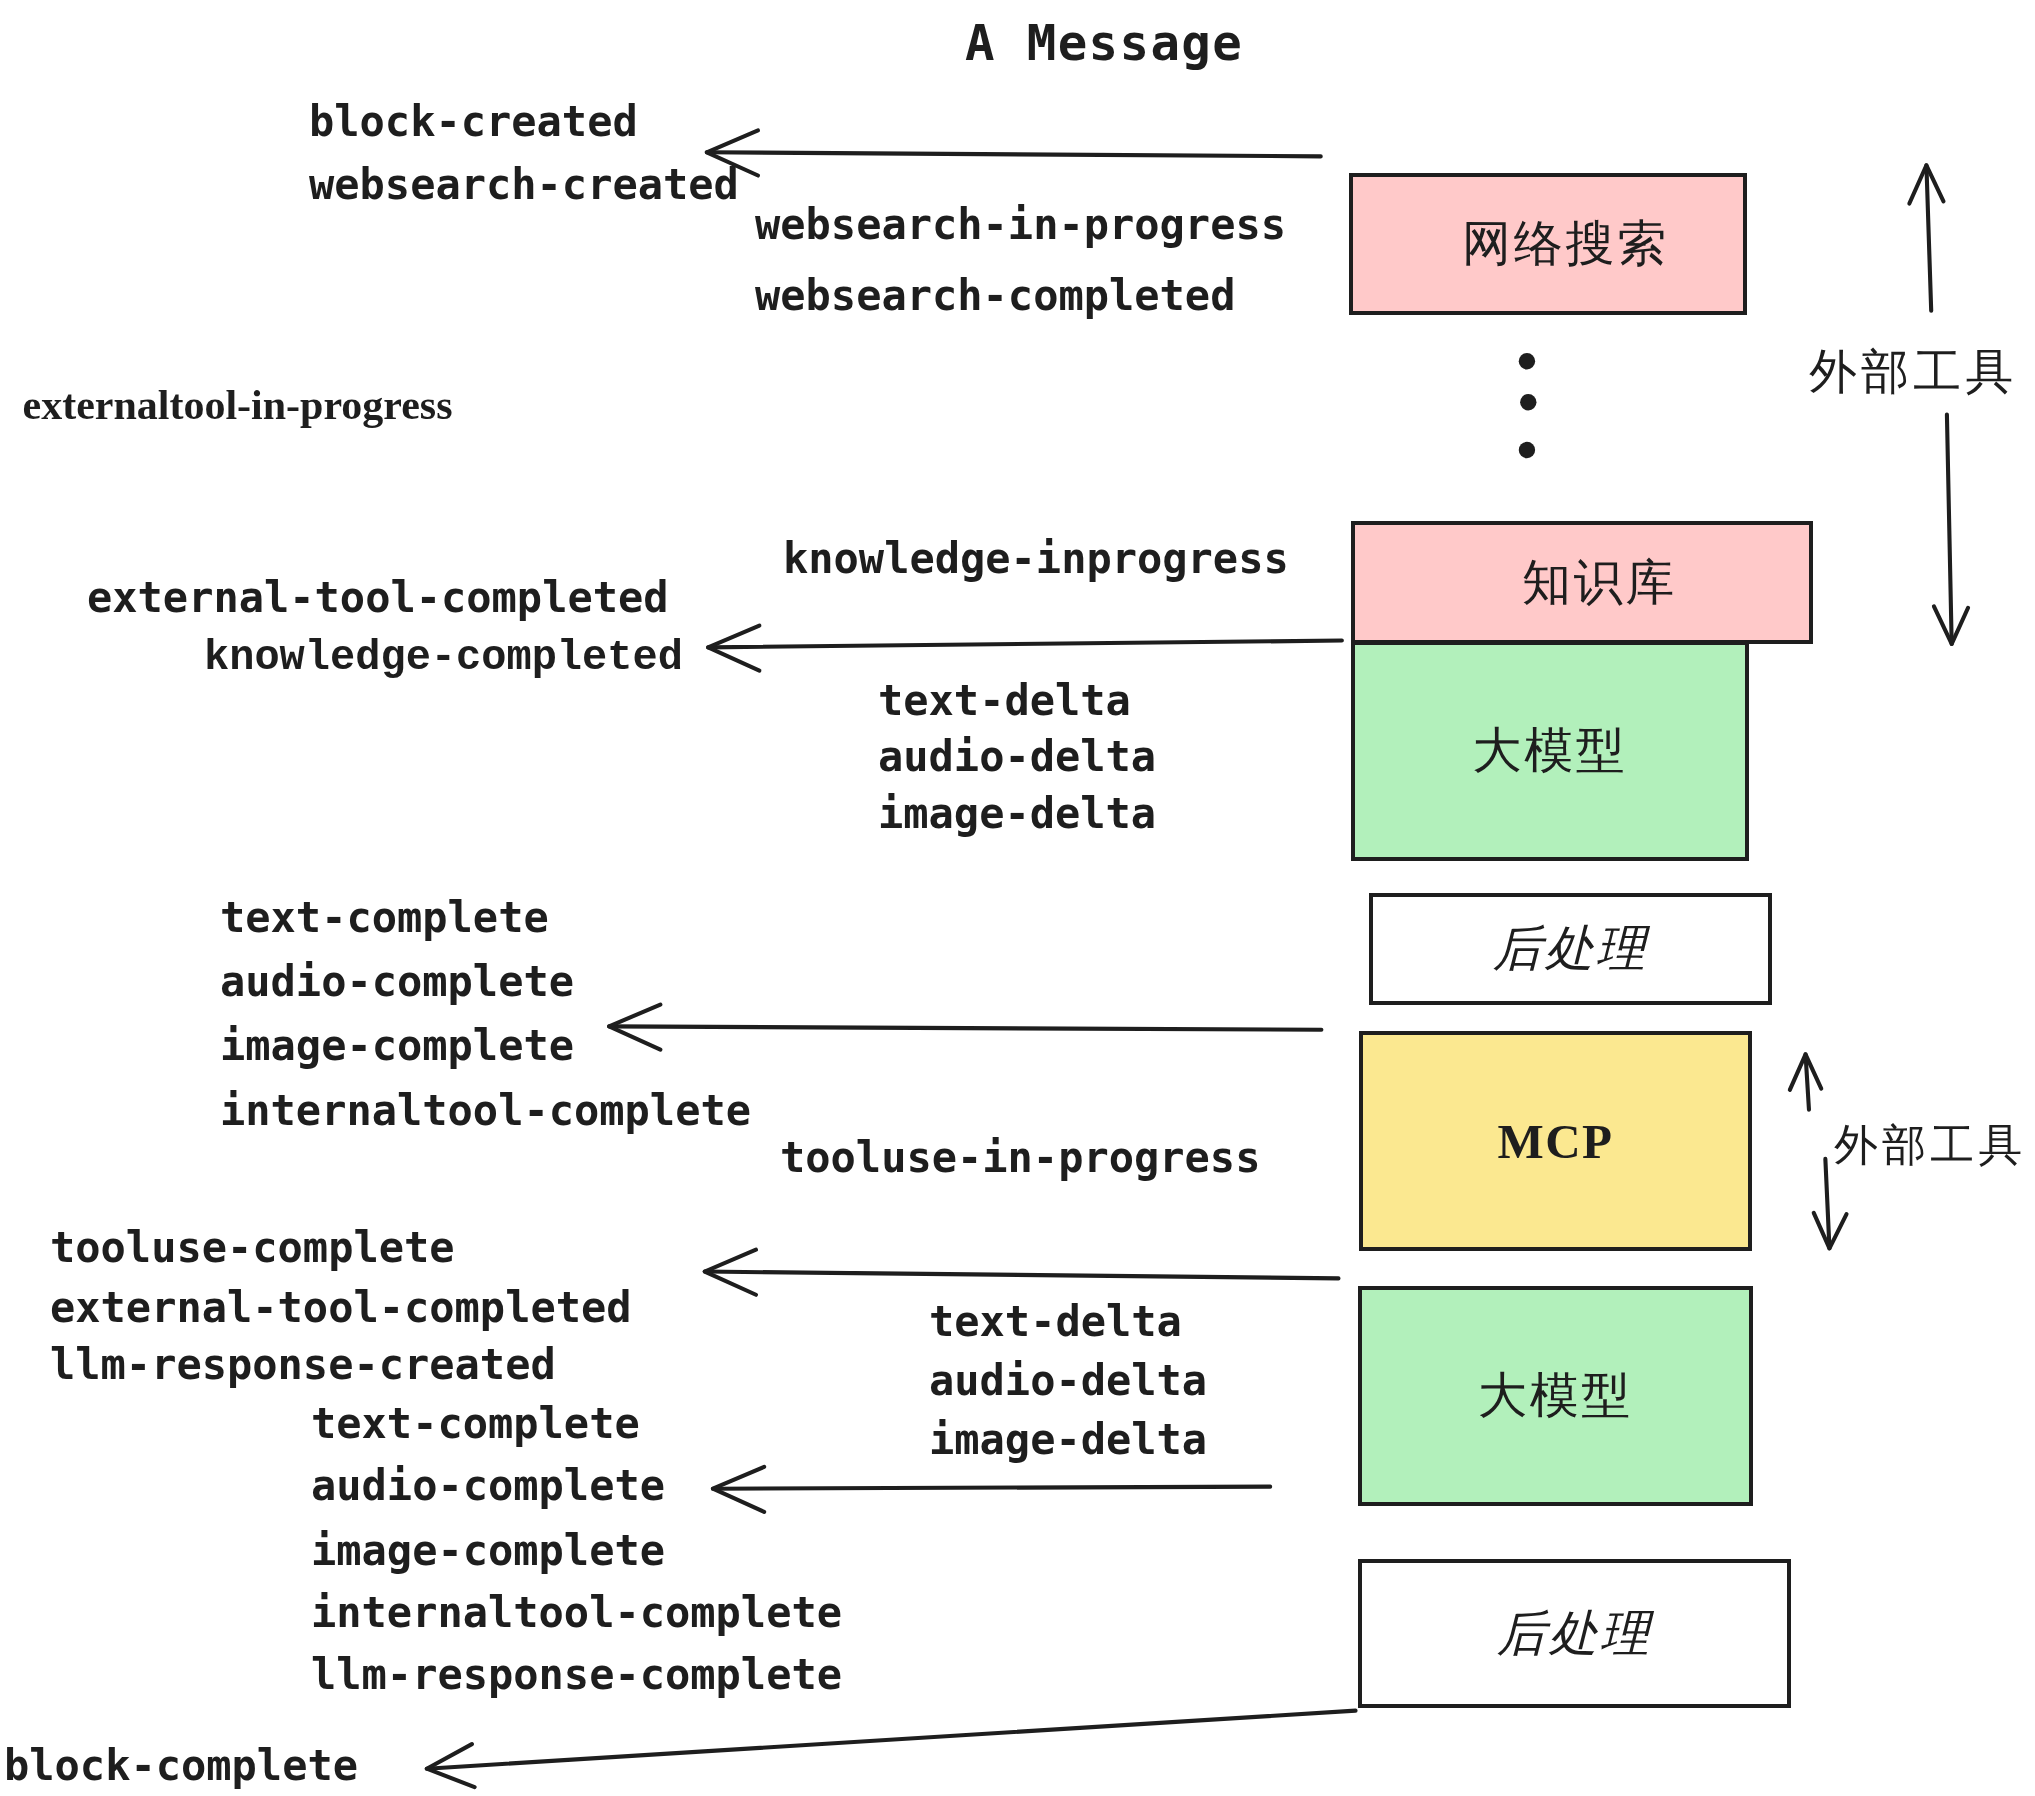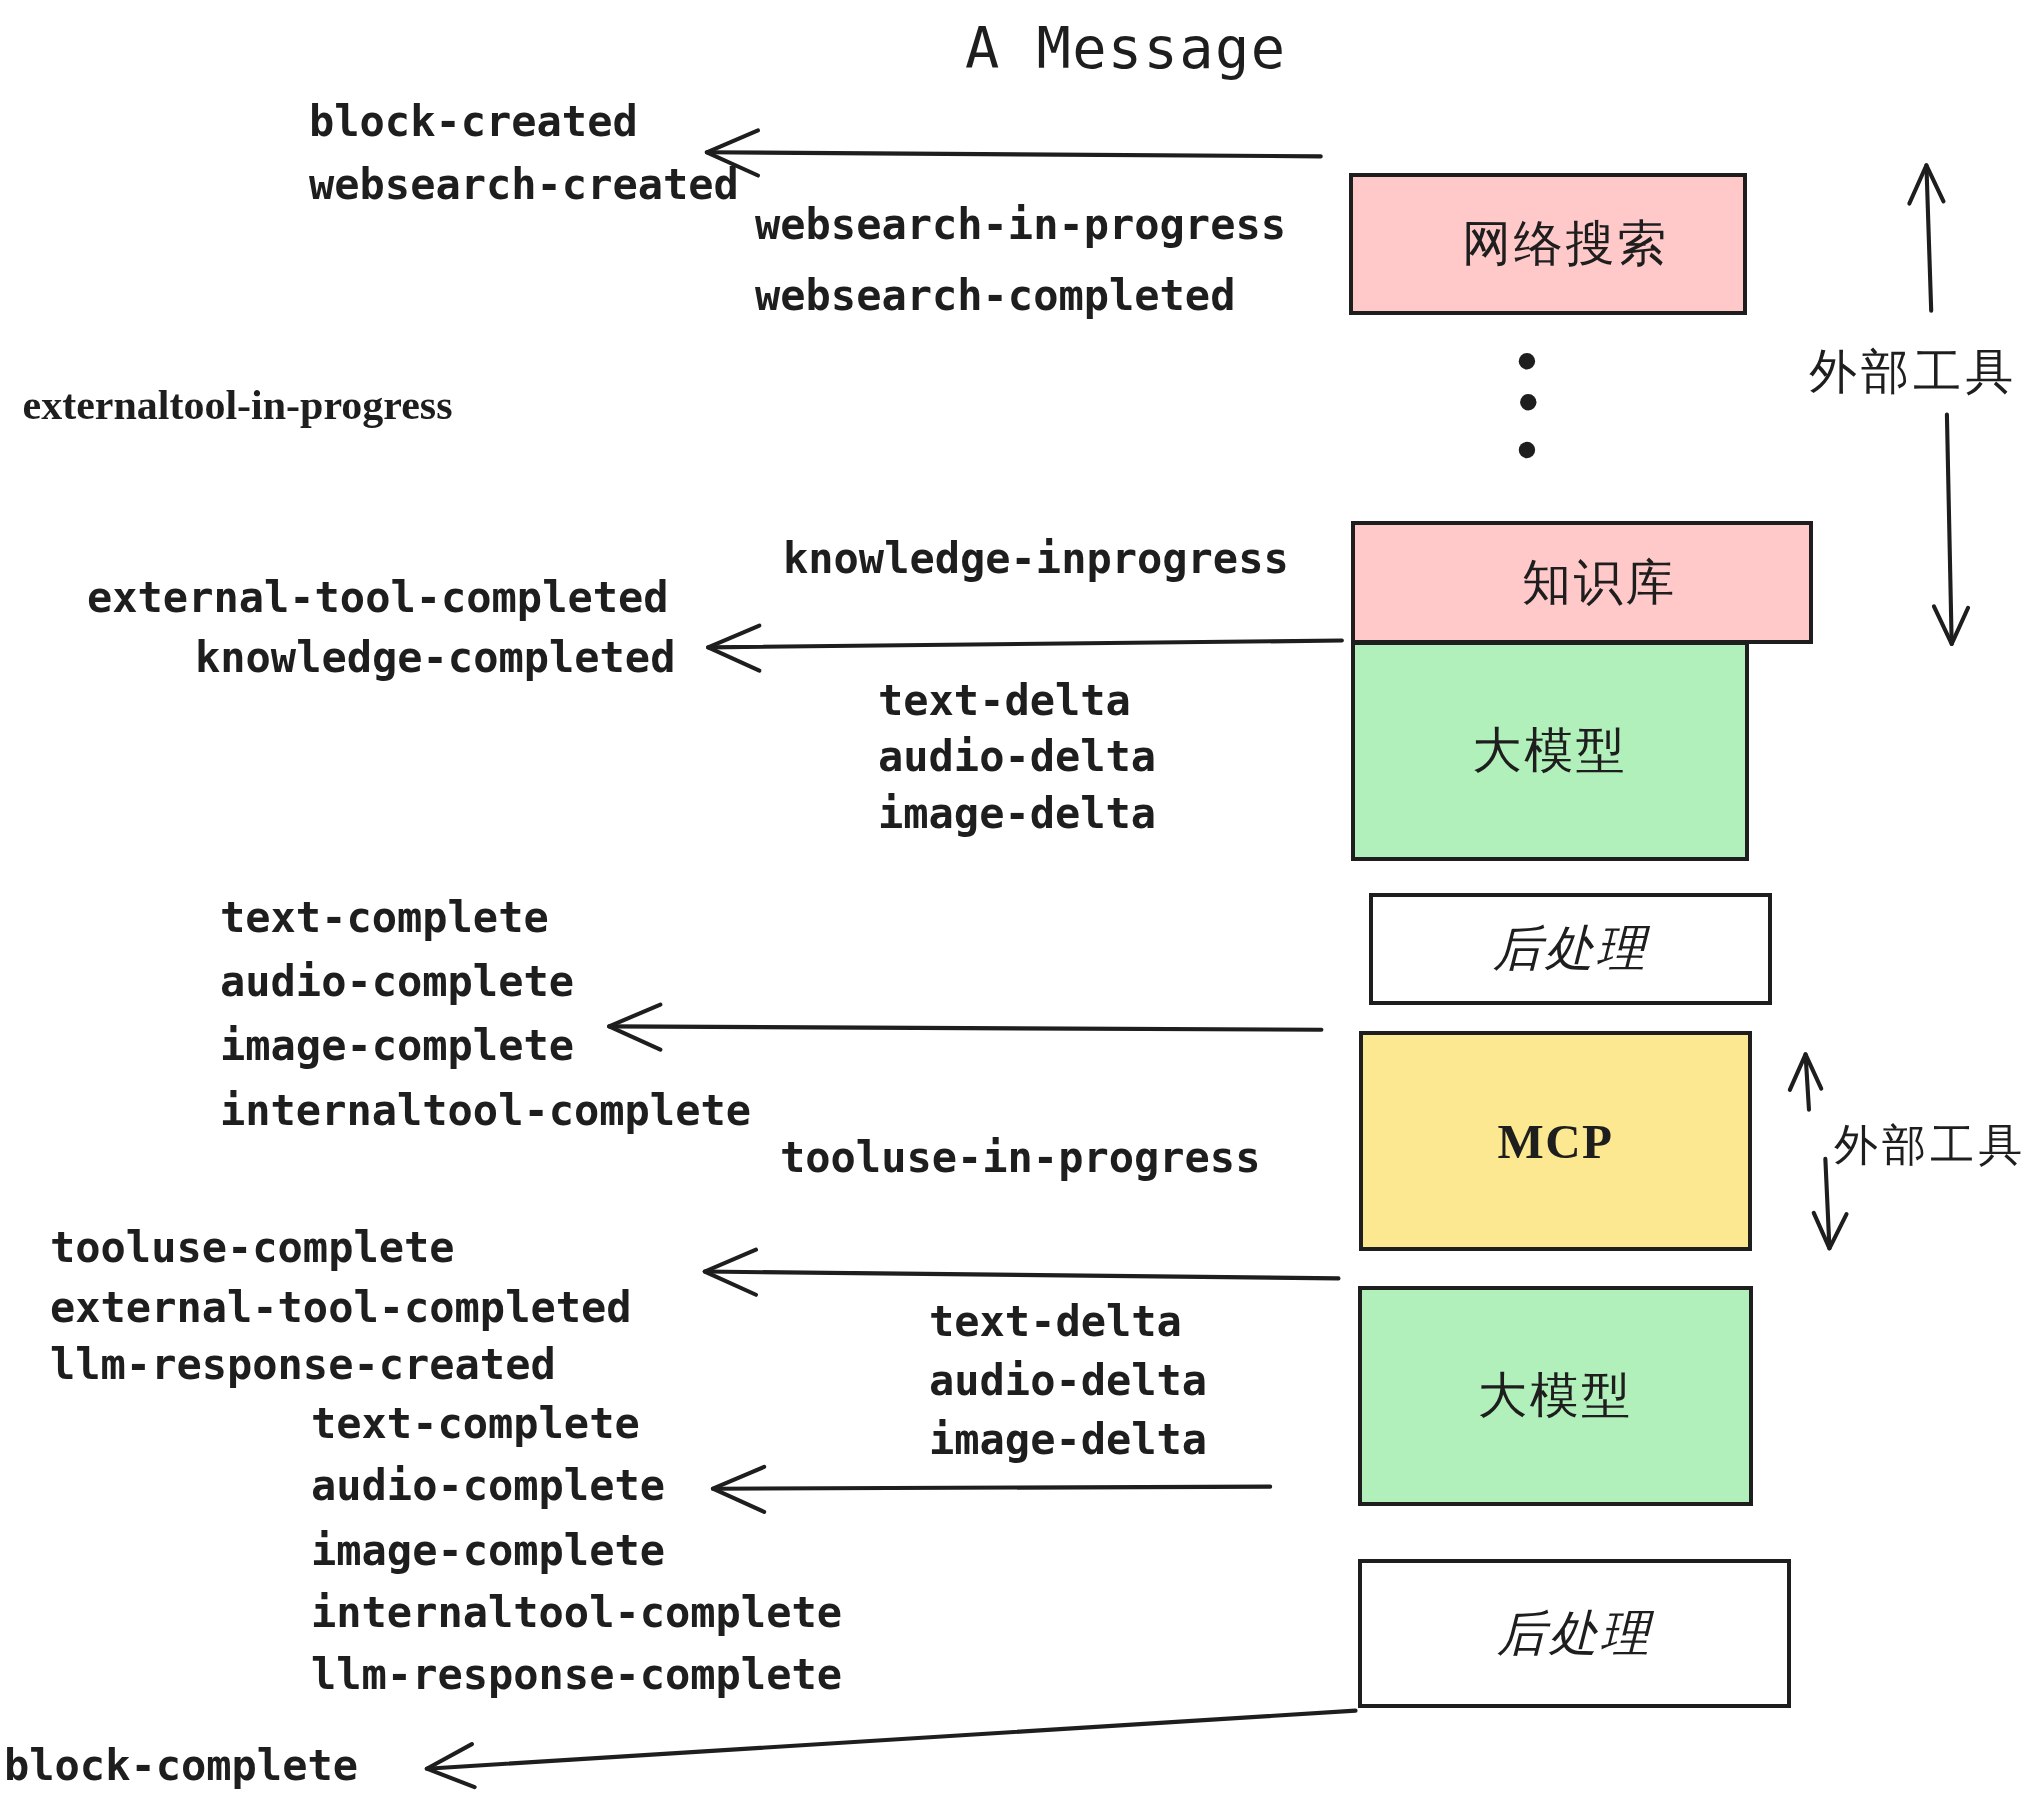--- a/index.html
+++ b/index.html
@@ -13,22 +13,22 @@
   html,body{background:#ffffff;}
   body{
     position:relative;
     width:2035px;height:1796px;
     font-family:"DejaVu Sans Mono","Liberation Mono",monospace;
     color:var(--ink);
     overflow:hidden;
   }
   .title{
     position:absolute;
-    font-size:57px;
-    font-weight:400;
+    font-size:49px;
+    font-weight:700;
     letter-spacing:1.4px;
     white-space:nowrap;
   }
   .evt{
     position:absolute;
     font-size:42px;
     font-weight:600;
     letter-spacing:0;
     white-space:nowrap;
     line-height:1;
@@ -73,21 +73,21 @@
 
 <div class="title" style="left:965px;top:15px;">A Message</div>
 
 <span class="evt" style="left:309px;top:101px;">block-created</span>
 <span class="evt" style="left:309px;top:164px;">websearch-created</span>
 <span class="evt" style="left:755px;top:204px;">websearch-in-progress</span>
 <span class="evt" style="left:755px;top:275px;">websearch-completed</span>
 <span class="evt" style="left:22.5px;top:384px;font-family:Liberation Serif, serif;">externaltool-in-progress</span>
 <span class="evt" style="left:783px;top:538px;">knowledge-inprogress</span>
 <span class="evt" style="left:87px;top:577px;">external-tool-completed</span>
-<span class="evt" style="left:195px;top:637px;">knowledge-completed</span>
+<span class="evt" style="left:204px;top:637px;font-family:Liberation Mono, monospace;">knowledge-completed</span>
 <span class="evt" style="left:878px;top:680px;">text-delta</span>
 <span class="evt" style="left:878px;top:736px;">audio-delta</span>
 <span class="evt" style="left:878px;top:793px;">image-delta</span>
 <span class="evt" style="left:220px;top:897px;">text-complete</span>
 <span class="evt" style="left:220px;top:961px;">audio-complete</span>
 <span class="evt" style="left:220px;top:1025px;">image-complete</span>
 <span class="evt" style="left:220px;top:1090px;">internaltool-complete</span>
 <span class="evt" style="left:780px;top:1137px;">tooluse-in-progress</span>
 <span class="evt" style="left:50px;top:1227px;">tooluse-complete</span>
 <span class="evt" style="left:50px;top:1287px;">external-tool-completed</span>

